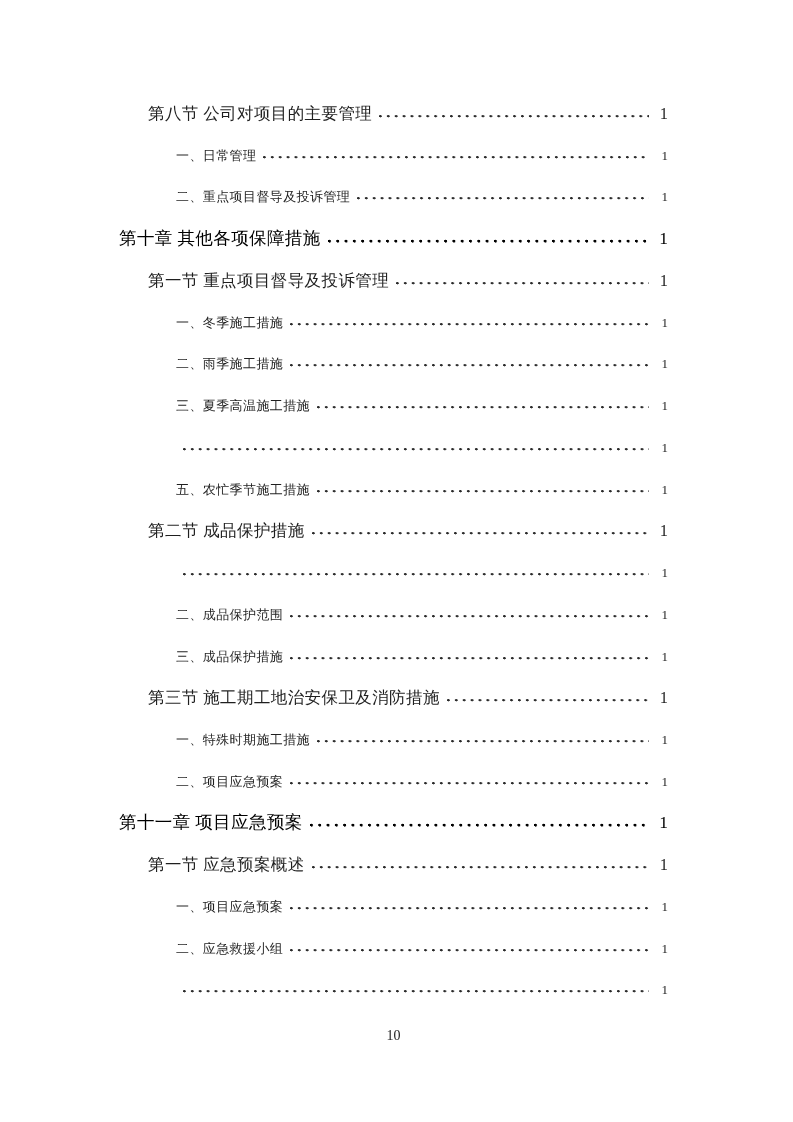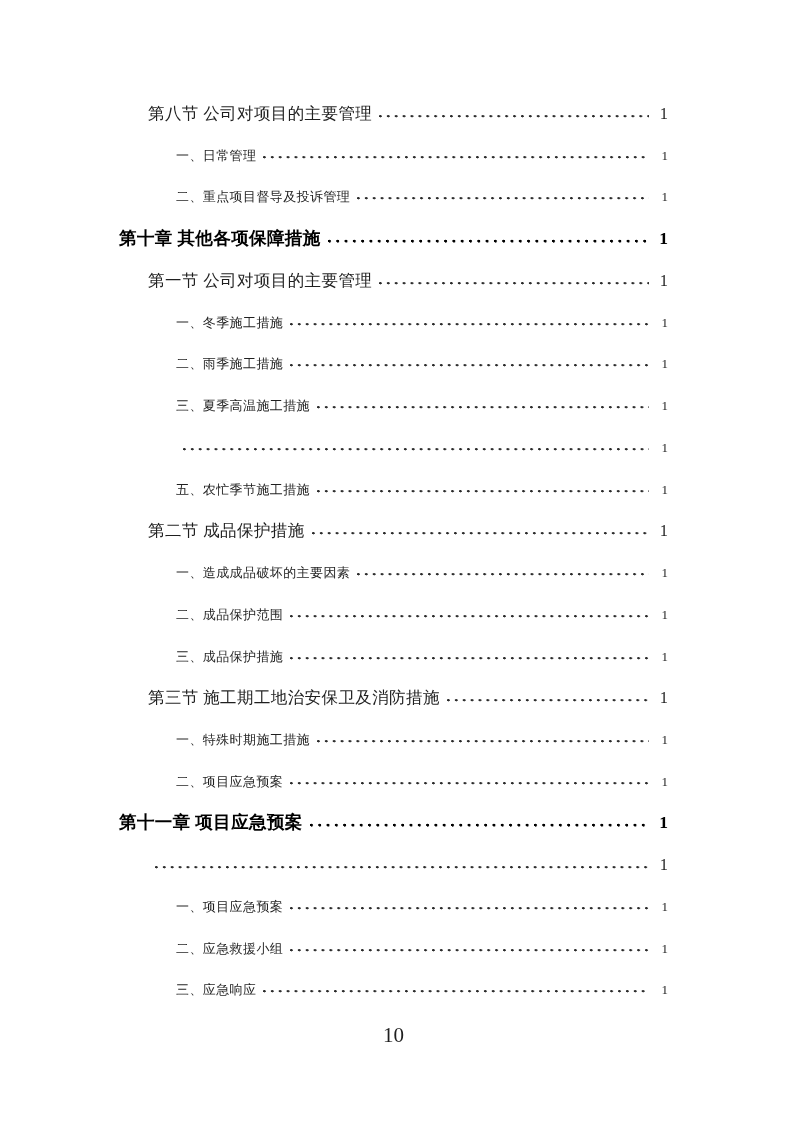--- a/index.html
+++ b/index.html
@@ -23,21 +23,21 @@
     display: flex;
     align-items: baseline;
     width: 100%;
   }
   .toc-title, .toc-page {
     line-height: 41.74px;
     white-space: nowrap;
   }
   .toc-row.level-section { padding-left: 29px; font-size: 16.5px; }
   .toc-row.level-item    { padding-left: 57px; font-size: 13px; }
-  .toc-row.level-chapter { padding-left: 0;   font-size: 17.5px; font-weight: bold; color: #000000; }
+  .toc-row.level-chapter { padding-left: 0;   font-size: 17.5px; font-weight: normal; color: #000000; }
   .toc-title { letter-spacing: 0.4px; }
   .toc-leader {
     flex: 1 1 auto;
     height: 5px;
     margin: 0 6px 0 7px;
     background-image: radial-gradient(circle at 1.4px 2.2px, #2a2a2a 1.05px, rgba(0,0,0,0) 1.45px);
     background-size: 7.9px 5px;
     background-repeat: repeat-x;
     background-position: left bottom;
   }
@@ -45,21 +45,21 @@
     background-image: radial-gradient(circle at 1.6px 2.1px, #000000 1.3px, rgba(0,0,0,0) 1.7px);
     background-size: 8.3px 5px;
   }
   .toc-page {
     min-width: 13px;
     text-align: right;
   }
   .footer {
     margin-top: 4px;
     text-align: center;
-    font-size: 21px;
+    font-size: 14px;
     line-height: 41.74px;
     color: #1f1f1f;
   }
 </style>
 </head>
 <body>
 
 <div class="page">
   <div class="toc" id="toc-container">
   <div class="toc-row level-section">
@@ -80,21 +80,21 @@
     <span class="toc-page">1</span>
   </div>
 
   <div class="toc-row level-chapter">
     <span class="toc-title">第十章 其他各项保障措施</span>
     <span class="toc-leader"></span>
     <span class="toc-page">1</span>
   </div>
 
   <div class="toc-row level-section">
-    <span class="toc-title">第一节 公司对项目的主要管理</span>
+    <span class="toc-title">第一节 重点项目督导及投诉管理</span>
     <span class="toc-leader"></span>
     <span class="toc-page">1</span>
   </div>
 
   <div class="toc-row level-item">
     <span class="toc-title">一、冬季施工措施</span>
     <span class="toc-leader"></span>
     <span class="toc-page">1</span>
   </div>
 
@@ -121,21 +121,20 @@
     <span class="toc-page">1</span>
   </div>
 
   <div class="toc-row level-section">
     <span class="toc-title">第二节 成品保护措施</span>
     <span class="toc-leader"></span>
     <span class="toc-page">1</span>
   </div>
 
   <div class="toc-row level-item">
-    <span class="toc-title">一、造成成品破坏的主要因素</span>
     <span class="toc-leader"></span>
     <span class="toc-page">1</span>
   </div>
 
   <div class="toc-row level-item">
     <span class="toc-title">二、成品保护范围</span>
     <span class="toc-leader"></span>
     <span class="toc-page">1</span>
   </div>
 
@@ -163,38 +162,38 @@
     <span class="toc-page">1</span>
   </div>
 
   <div class="toc-row level-chapter">
     <span class="toc-title">第十一章 项目应急预案</span>
     <span class="toc-leader"></span>
     <span class="toc-page">1</span>
   </div>
 
   <div class="toc-row level-section">
+    <span class="toc-title">第一节 应急预案概述</span>
     <span class="toc-leader"></span>
     <span class="toc-page">1</span>
   </div>
 
   <div class="toc-row level-item">
     <span class="toc-title">一、项目应急预案</span>
     <span class="toc-leader"></span>
     <span class="toc-page">1</span>
   </div>
 
   <div class="toc-row level-item">
     <span class="toc-title">二、应急救援小组</span>
     <span class="toc-leader"></span>
     <span class="toc-page">1</span>
   </div>
 
   <div class="toc-row level-item">
-    <span class="toc-title">三、应急响应</span>
     <span class="toc-leader"></span>
     <span class="toc-page">1</span>
   </div>
 </div>
   <div class="footer">
     <span>10</span>
   </div>
 </div>
 
 </body></html>

